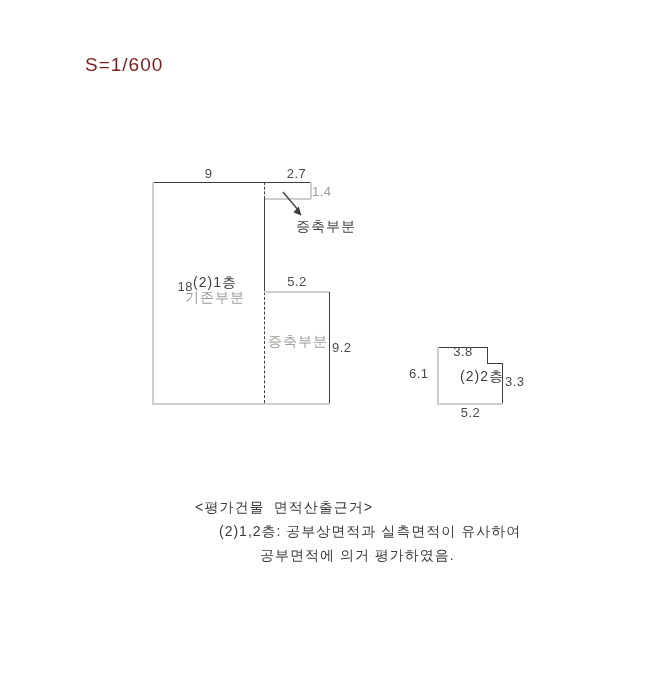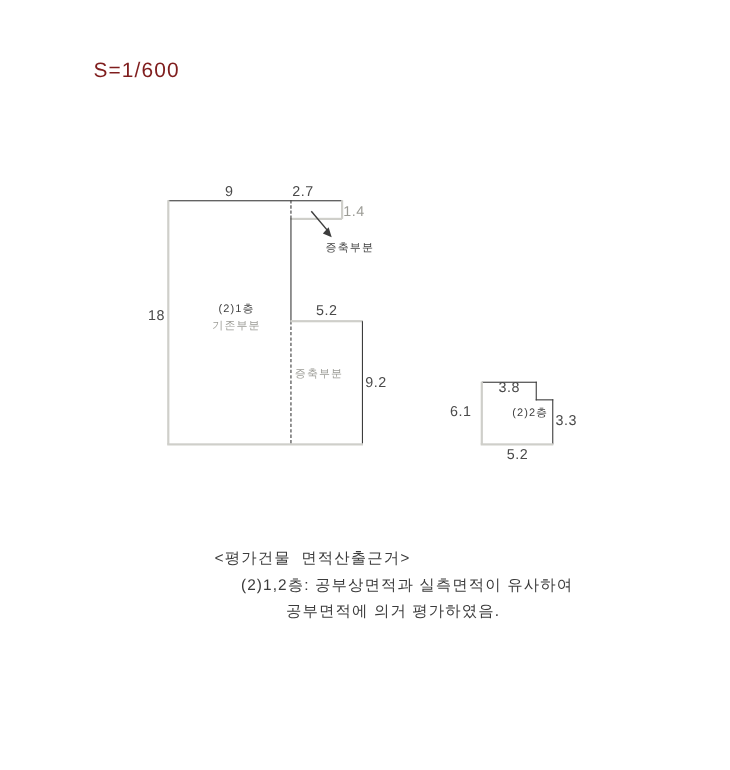--- a/index.html
+++ b/index.html
@@ -21,27 +21,27 @@
   .dim {
     position: absolute;
     font-size: 13px;
     letter-spacing: 0.5px;
     color: #4a4a4a;
     white-space: nowrap;
     text-align: right;
   }
   .klabel {
     position: absolute;
-    font-size: 10px;
+    font-size: 14px;
     letter-spacing: 1px;
     color: #3f3f3f;
     white-space: nowrap;
   }
   .center { text-align: center; }
-  .right { text-align: right; }
+  .right { text-align: right; margin-left: 43px; }
   .light-text { color: #9c9c96; }
   .title {
     position: absolute;
     left: 85px; top: 54px;
     font-size: 19px;
     letter-spacing: 1px;
     color: #7f1d1d;
   }
   .notes { position: absolute; font-size: 14px; letter-spacing: 1px; color: #3b3b3b; white-space: nowrap; }
   .note-heading { left: 195px; top: 499px; font-family: Liberation Mono, monospace; }
@@ -69,21 +69,21 @@
 
   <div class="hline light" style="left:264px; top:291px; width:66px;"></div>
   <div class="vline" style="left:329px; top:292px; height:111px;"></div>
 
   <svg class="arrow" width="32" height="34" viewBox="0 0 32 34">
     <line x1="6" y1="5" x2="22" y2="24" stroke="#3d3d3d" stroke-width="1.3"></line>
     <polygon points="24,29 16.5,24.5 22.5,19.5" fill="#3d3d3d" transform="rotate(-8 22 25)"></polygon>
   </svg>
 
   <div class="dim center" style="left:153px; top:166px; width:111px;">9</div>
-  <div class="dim center" style="left:252px; top:166px; width:47px;">2.7</div>
+  <div class="dim center" style="left:273px; top:166px; width:47px;">2.7</div>
   <div class="dim light-text" style="left:312px; top:184px;">1.4</div>
   <div class="klabel" style="left:296px; top:218px;">증축부분</div>
   <div class="dim right" style="left:128px; top:279px; width:22px;">18</div>
   <div class="klabel center" style="left:165px; top:274px; width:100px;">(2)1층</div>
   <div class="klabel center light-text" style="left:165px; top:289px; width:100px;">기존부분</div>
   <div class="dim center" style="left:264px; top:274px; width:66px;">5.2</div>
   <div class="klabel light-text" style="left:268px; top:333px;">증축부분</div>
   <div class="dim" style="left:332px; top:340px;">9.2</div>
 </div>
 

